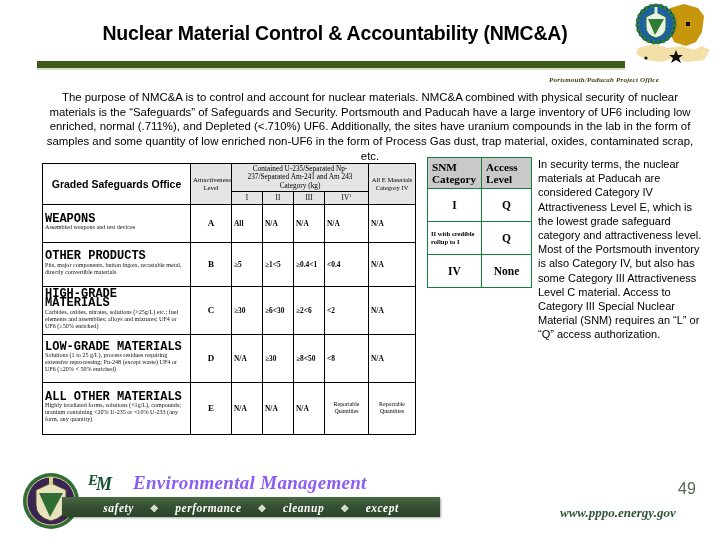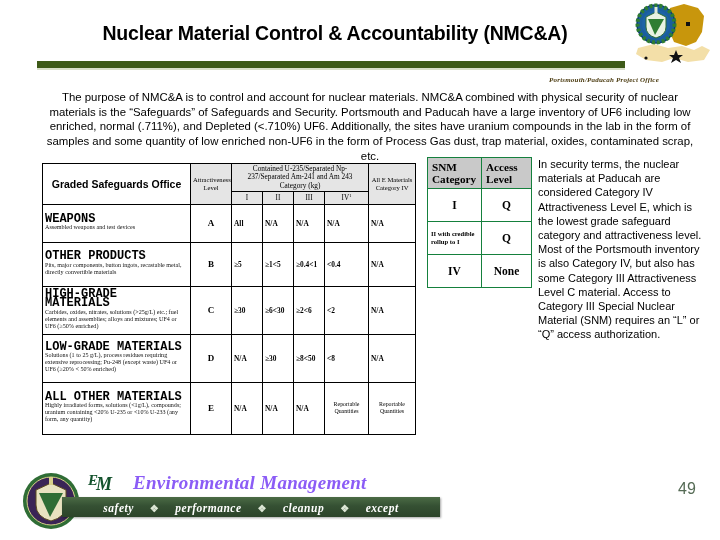--- a/index.html
+++ b/index.html
@@ -313,15 +313,16 @@
   <div class="em-bar"></div>
   <div class="em-bar-items">
     <span>safety</span>
     <span class="dia">❖</span>
     <span>performance</span>
     <span class="dia">❖</span>
     <span>cleanup</span>
     <span class="dia">❖</span>
     <span>except</span>
   </div>
+  <div class="site-url">www.pppo.energy.gov</div>
   <div class="page-num">49</div>
 
 </div>
 
 </body></html>

